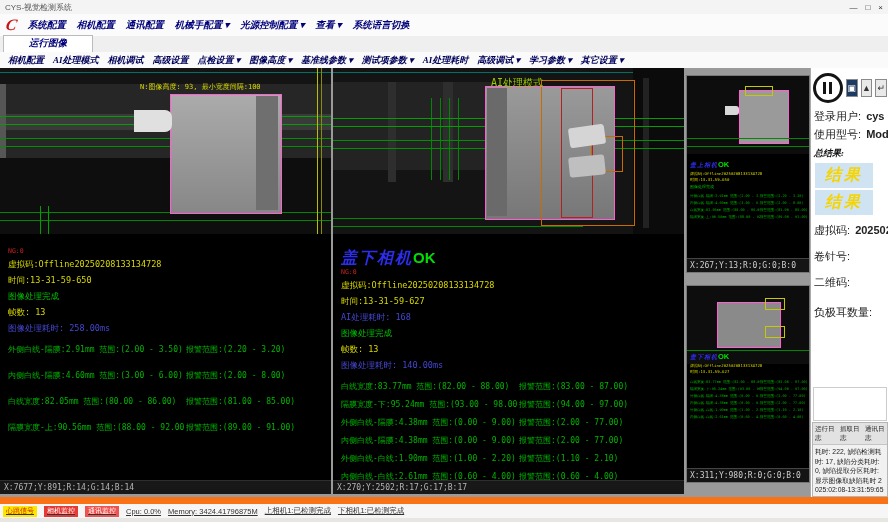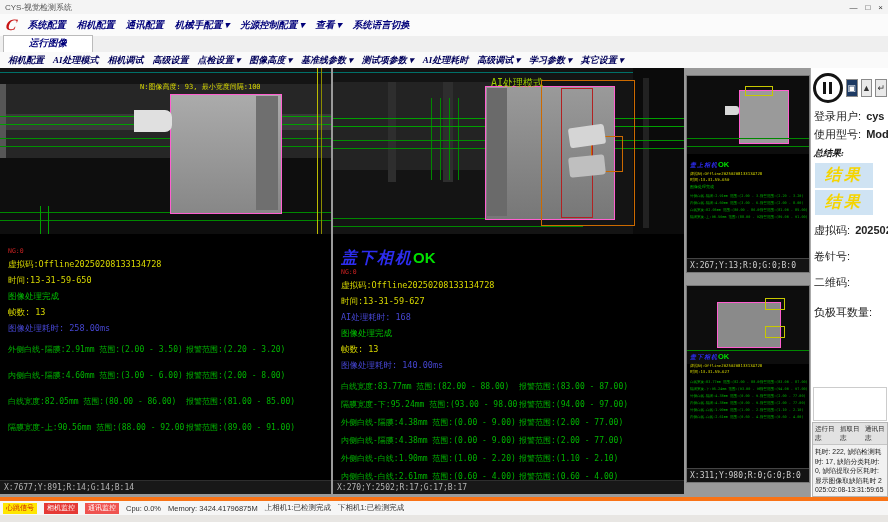--- a/index.html
+++ b/index.html
@@ -85,22 +85,22 @@
   .side-box{position:absolute;left:2px;right:2px;bottom:76px;height:32px;background:#fff;
             border:1px solid #ccc;}
   .log-panel{position:absolute;left:1px;right:1px;bottom:0;height:73px;background:#f1f1f1;
              border:1px solid #b5b5b5;overflow:hidden;}
   .log-tabs{display:flex;gap:5px;padding:2px 2px 1px;background:#e2e2e2;border-bottom:1px solid #c5c5c5;}
   .log-tab{font-size:6.5px;color:#222;}
   .log-text{padding:2px;font-size:6.8px;line-height:1.4;color:#222;word-break:break-all;}
 
   
   .statusbar{position:absolute;left:0;right:0;top:497px;height:14px;background:#f6f6f6;
-             border-top:4px solid #f97316;display:flex;align-items:center;gap:7px;padding:0 3px;
-             font-size:7.5px;color:#333;}
+             border-top:7px solid #f97316;display:flex;align-items:center;gap:7px;padding:0 3px;
+             font-size:7.5px;color:#333;text-decoration:underline;}
   .badge{padding:0 3px;height:11px;display:flex;align-items:center;font-size:7px;white-space:nowrap;}
   .badge.yellow{background:#ffe600;color:#cc2200;}
   .badge.red{background:#e53935;color:#fff;}
   .badge.red2{background:#ef5350;color:#fff;}
 </style>
 </head>
 <body>
 
 <div class="window">
 

